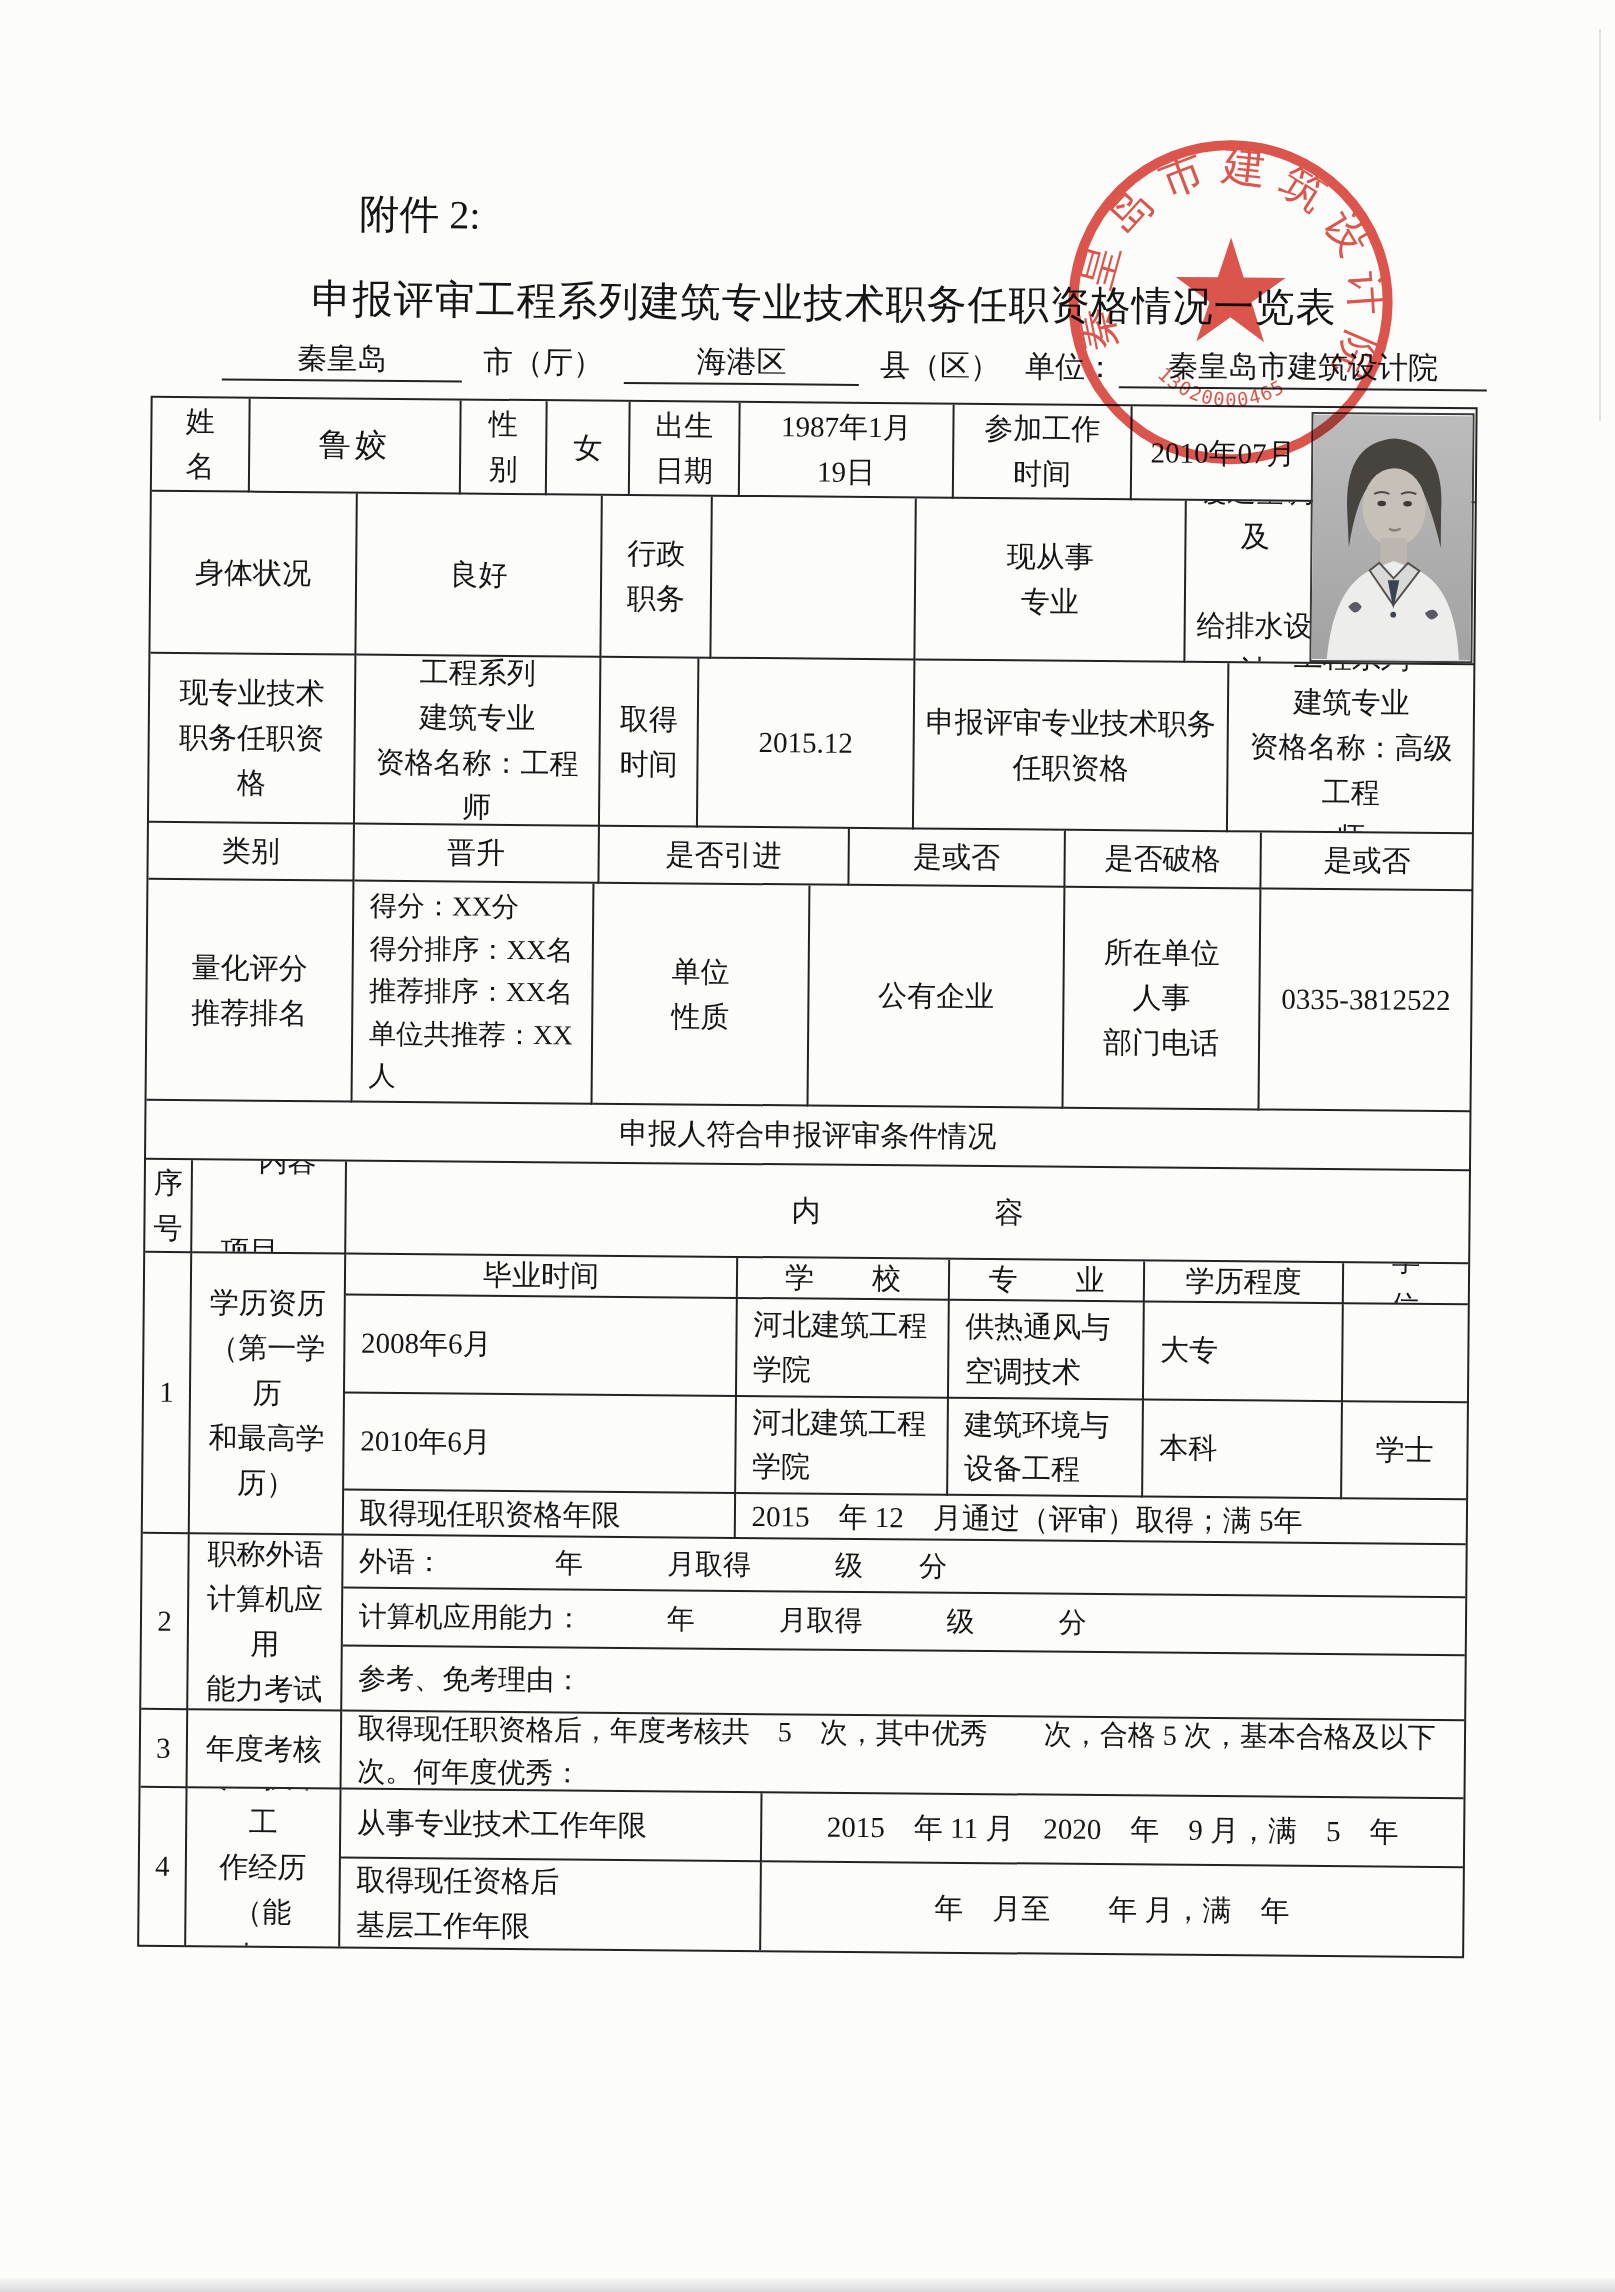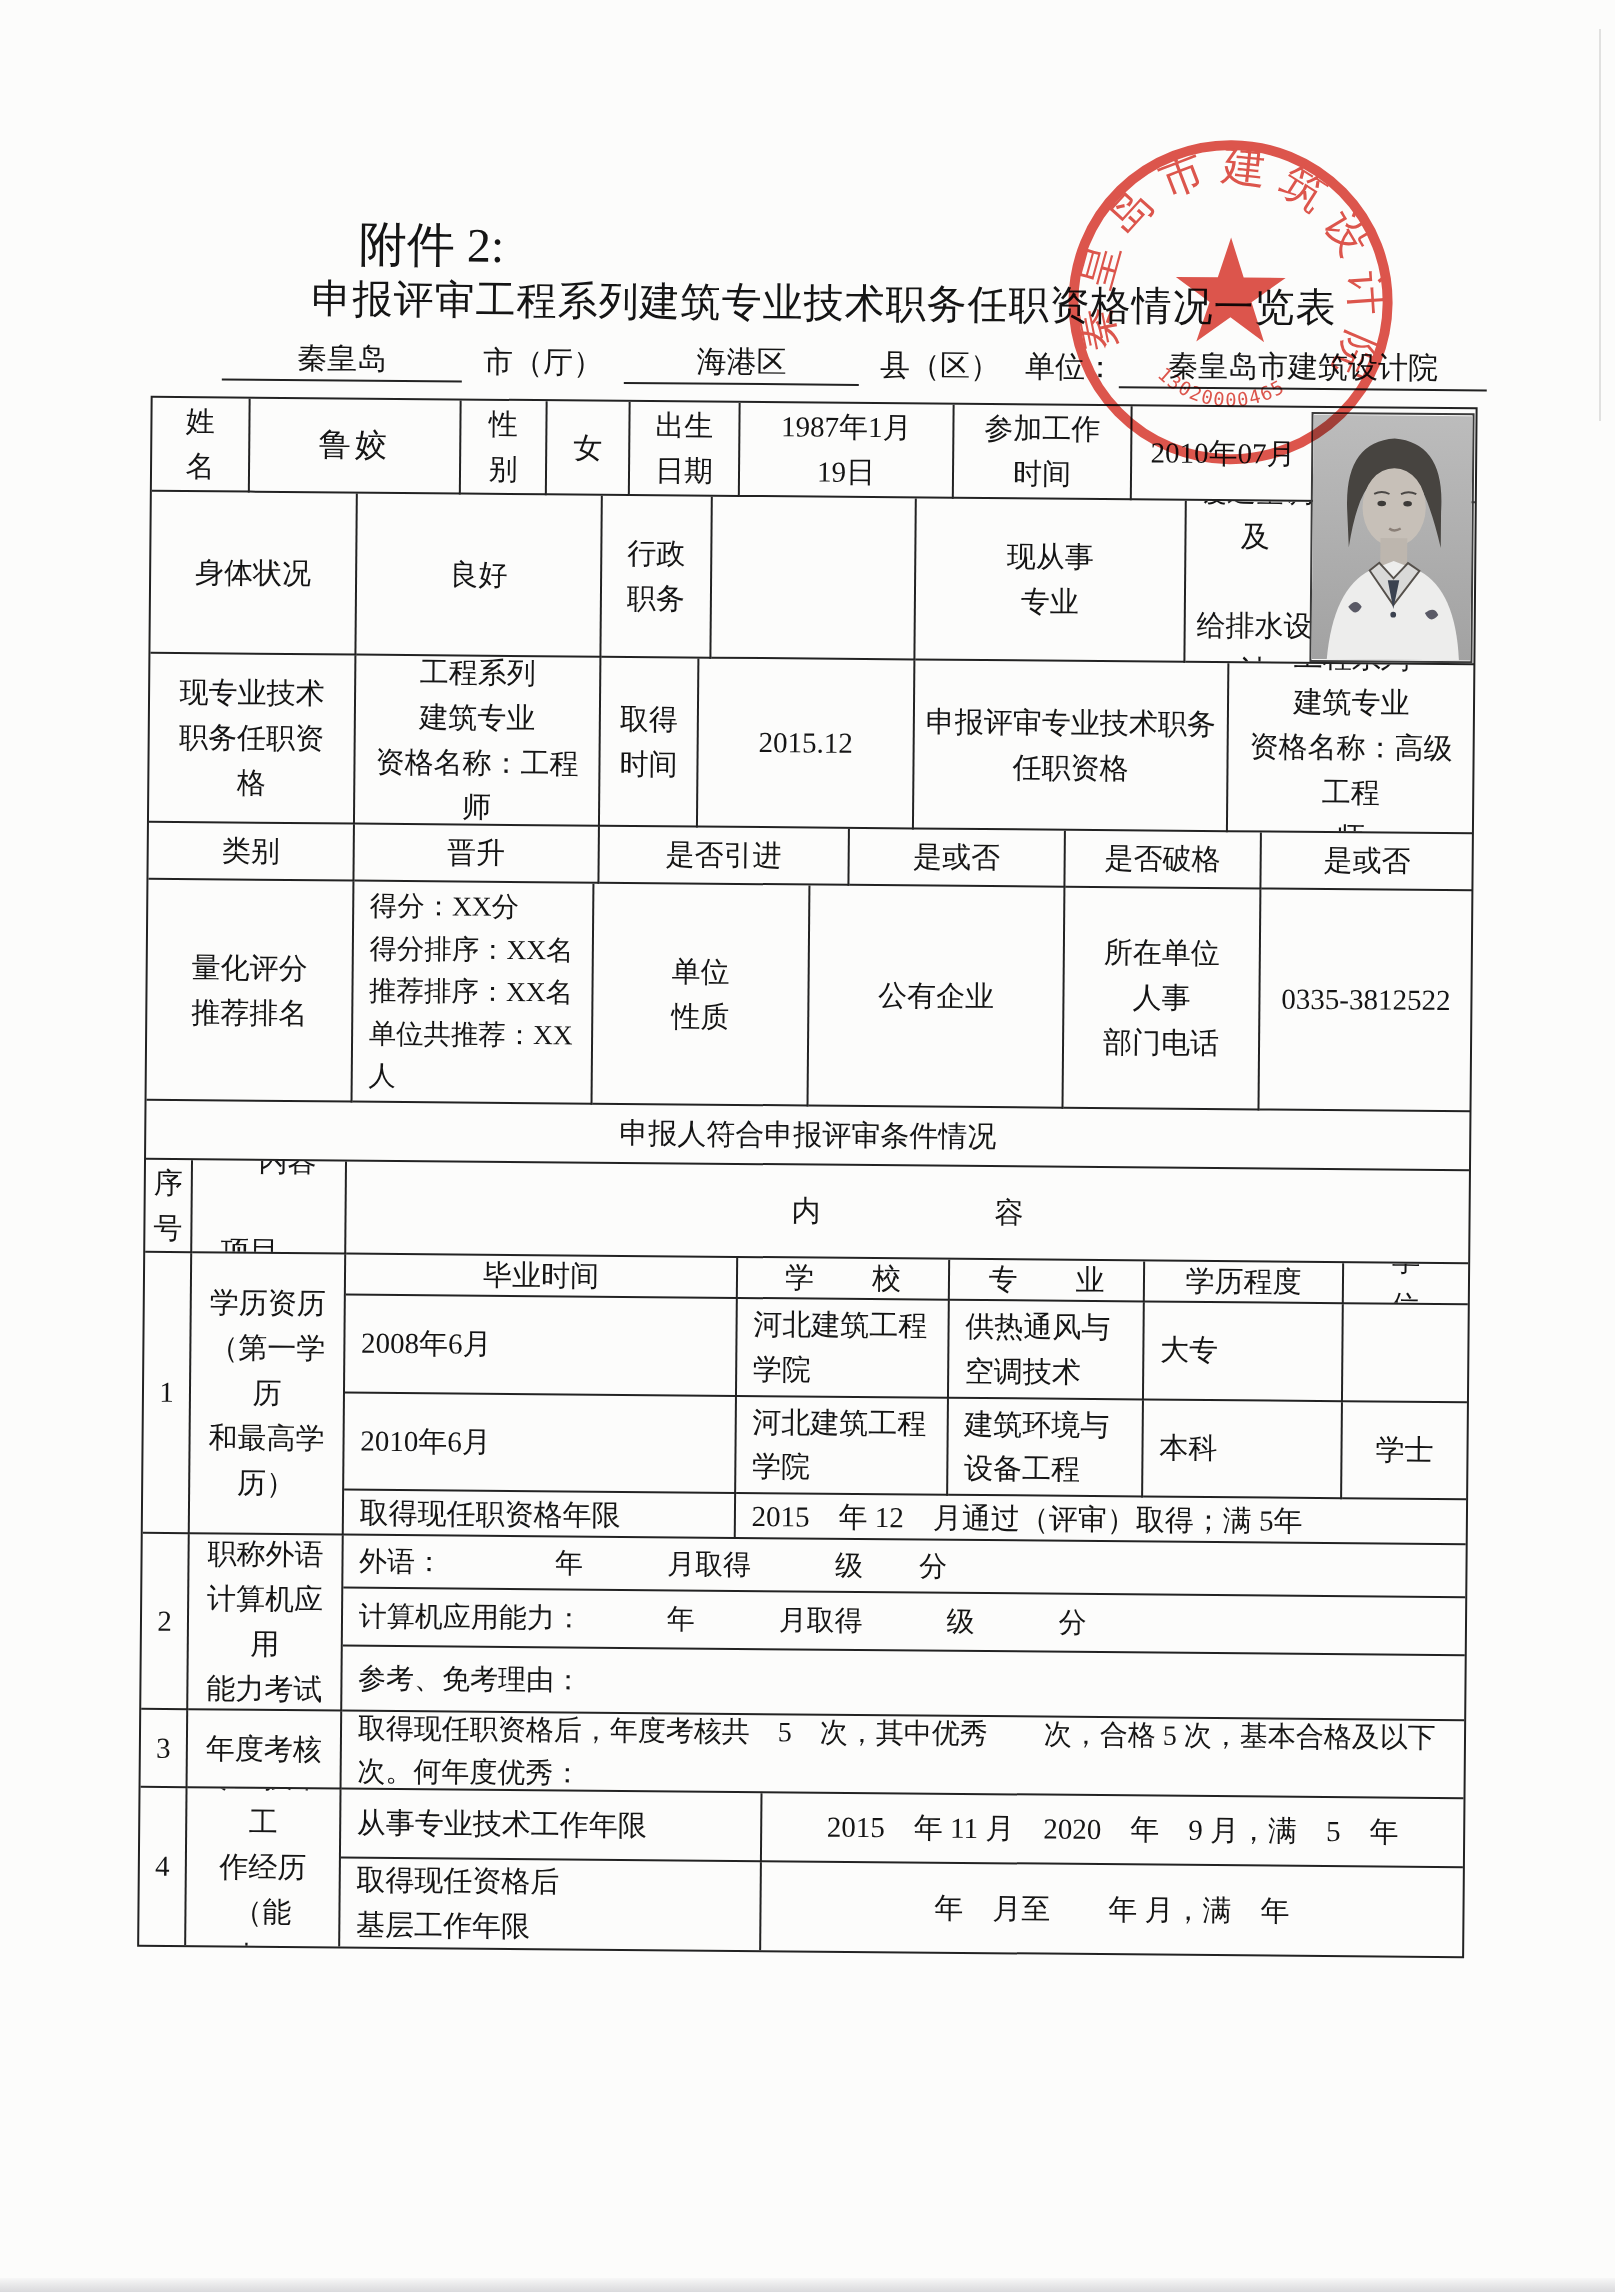--- a/index.html
+++ b/index.html
@@ -3,21 +3,21 @@
 <meta charset="utf-8">
 <style>
   html,body { margin:0; padding:0; background:#e9e9e9; }
   .page {
     position:relative; width:1615px; height:2293px; margin:0 auto;
     background:#fcfcfb; overflow:hidden;
     font-family:"Liberation Serif","DejaVu Serif",serif; color:#151515;
   }
   .doc { position:absolute; left:0; top:0; width:1615px; height:2293px;
          transform:rotate(0.5deg); transform-origin:294px 245px; }
-  .attachment { position:absolute; left:359px; top:186px; font-size:48px;margin-top:26px; }
+  .attachment { position:absolute; left:359px; top:186px; font-size:40px; }
   .title { position:absolute; left:312px; top:271px; font-size:40px; letter-spacing:1px; white-space:nowrap; }
   .region { position:absolute; left:223px; top:337px; font-size:30px; display:flex; align-items:flex-end; line-height:1.4; }
   .region .seg { text-align:center; }
   .region .u { border-bottom:2.9px solid #222; }
   
   .tbl { position:absolute; left:152px; top:397px; width:1323px; border:2.9px solid #222; background:rgba(255,255,255,.0); }
   .r { display:flex; }
   .c {
     box-sizing:border-box; flex:none;
     border-right:2.9px solid #222; border-bottom:2.9px solid #222;

